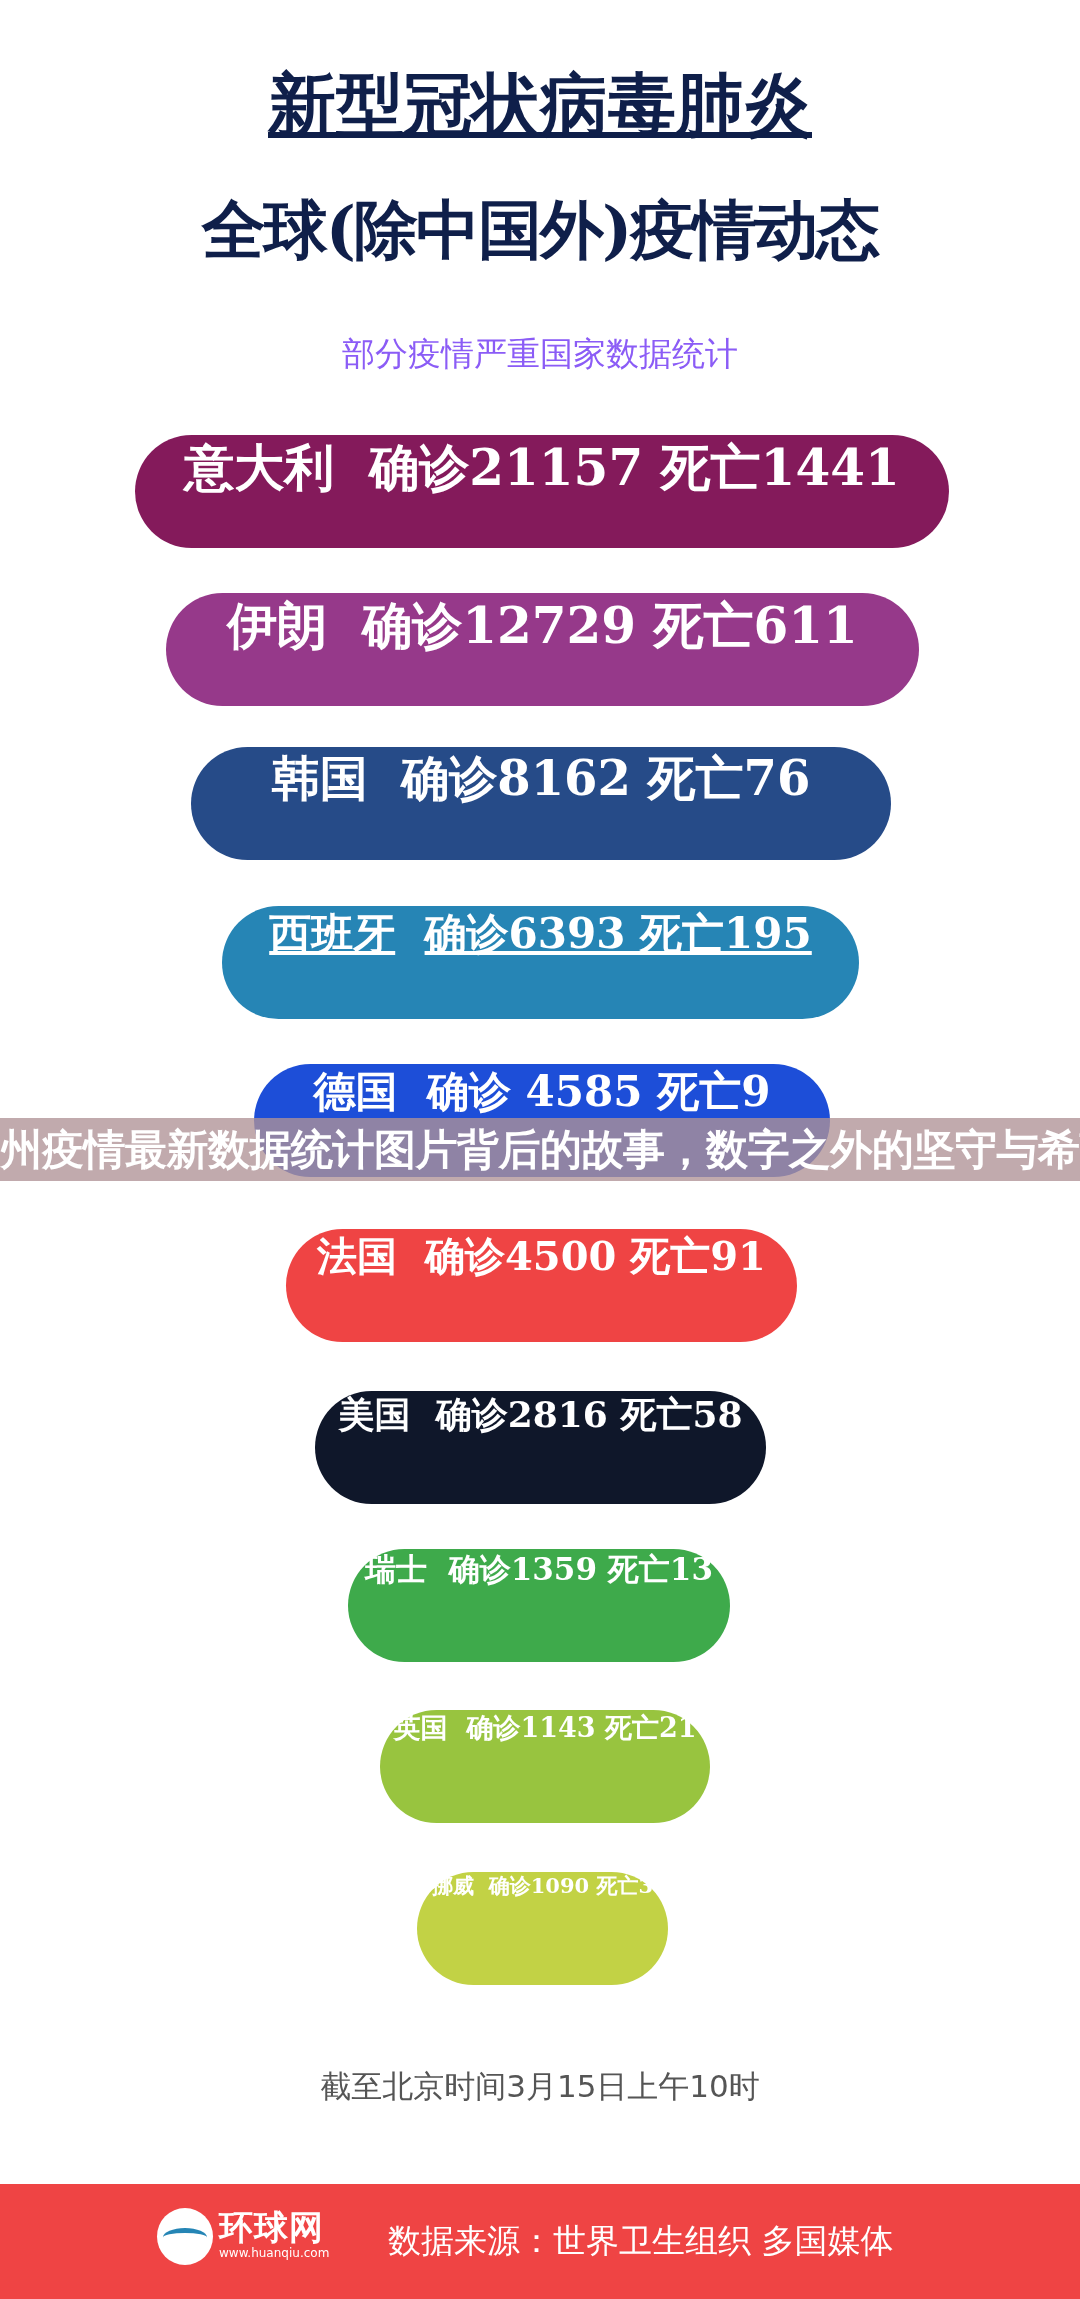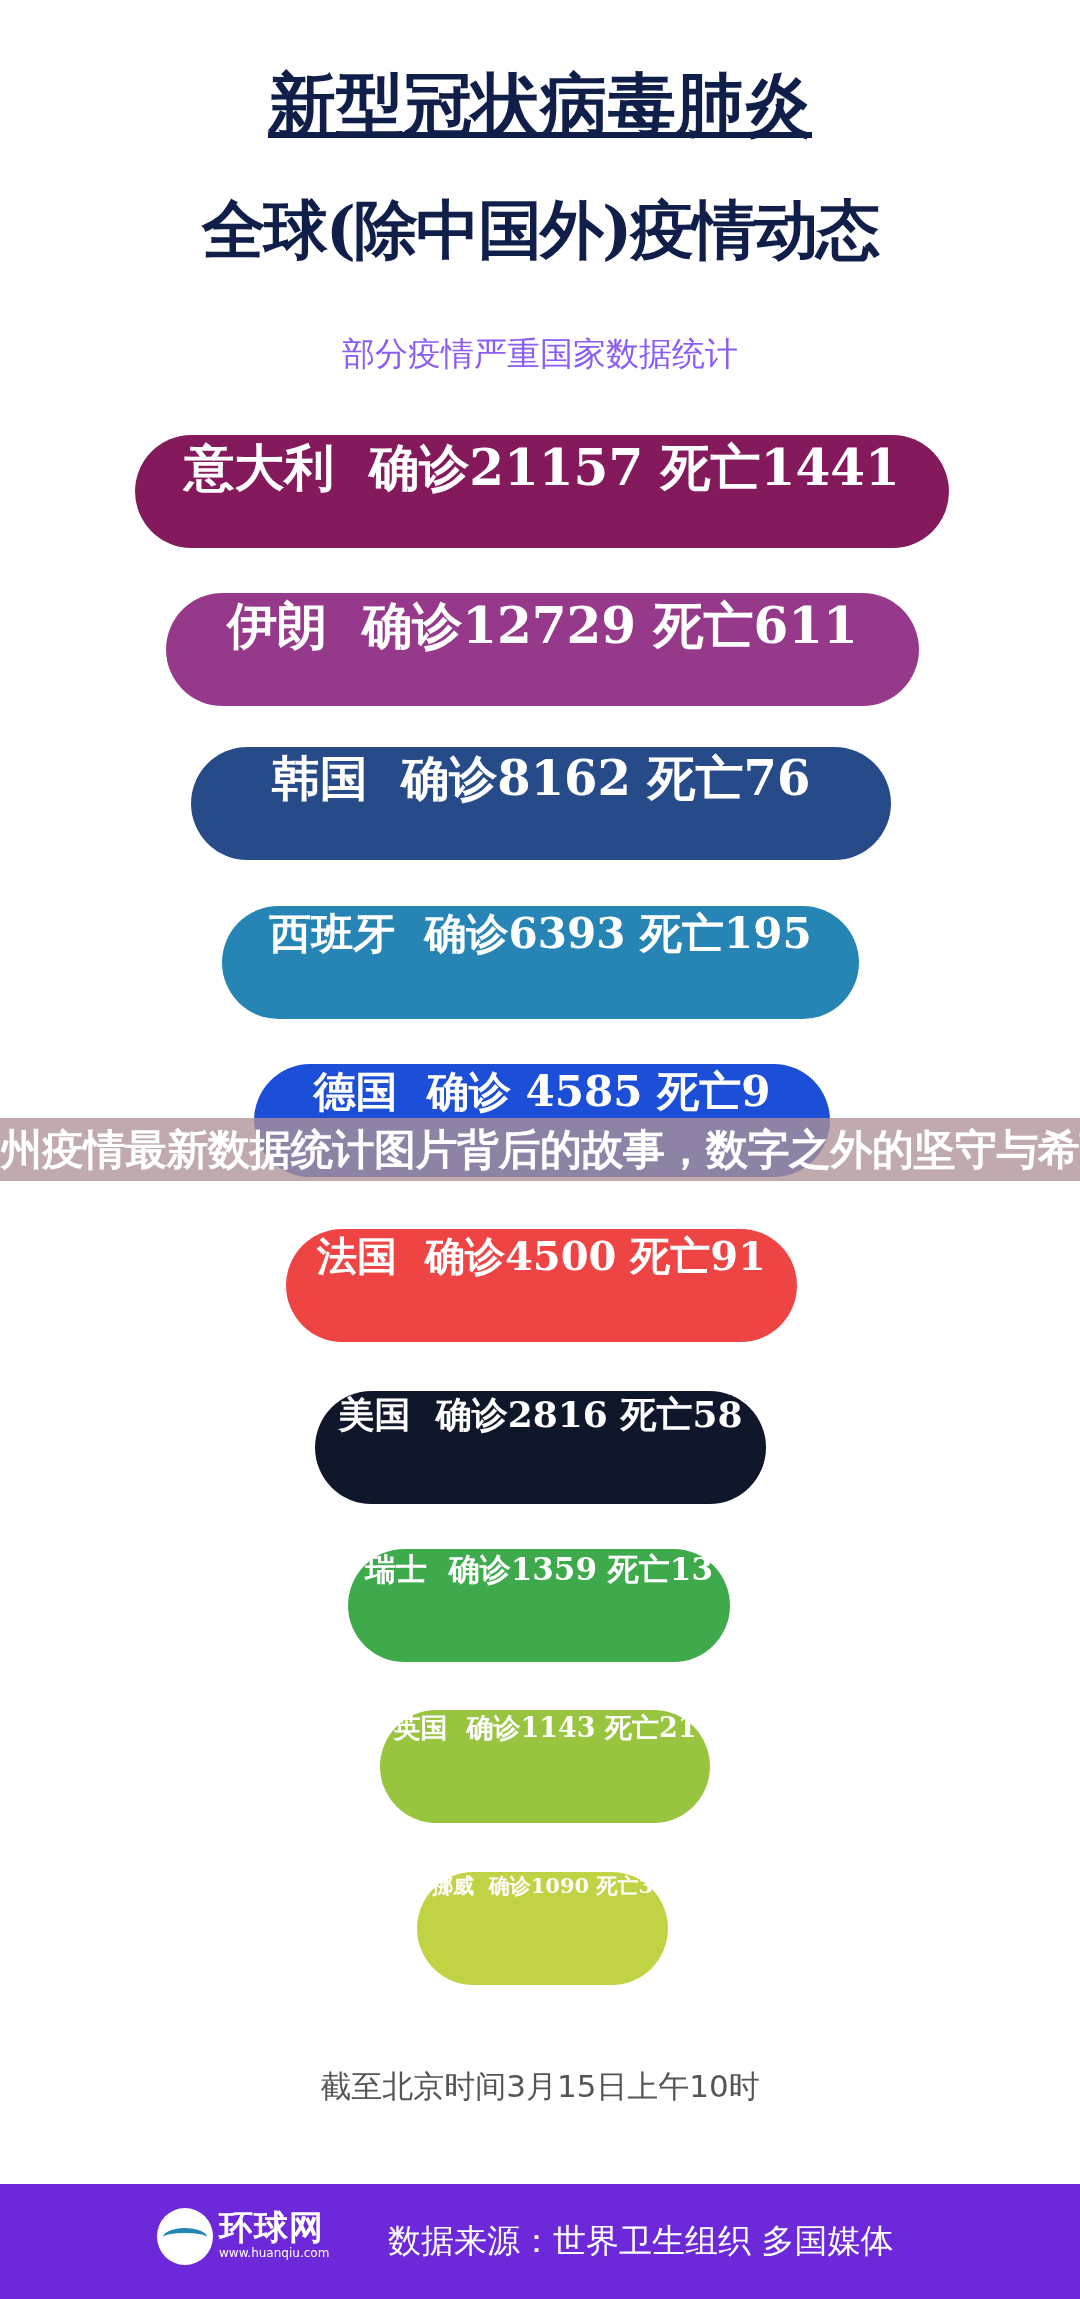--- a/index.html
+++ b/index.html
@@ -13,21 +13,21 @@
             font-size:33px;line-height:44px;font-family:"DejaVu Sans","Liberation Sans",sans-serif;}
   .pill{position:absolute;height:113px;border-radius:57px;display:flex;align-items:flex-start;justify-content:center;
         color:#ffffff;font-weight:bold;white-space:nowrap;font-family:"DejaVu Serif","Liberation Serif",serif;}
   .pill .country{margin-right:0.7em;}
   .banner{position:absolute;left:0;top:1118px;width:1080px;height:63px;background:rgba(176,146,150,0.78);
           display:flex;align-items:center;justify-content:center;}
   .banner span{color:#ffffff;font-weight:bold;font-size:42px;font-family:"DejaVu Sans","Liberation Sans",sans-serif;
                white-space:nowrap;letter-spacing:-0.5px;}
   .asof{position:absolute;top:2064px;left:0;width:1080px;text-align:center;color:#555555;font-size:31px;
         line-height:44px;font-family:"DejaVu Sans","Liberation Sans",sans-serif;}
-  .footer{position:absolute;left:0;top:2184px;width:1080px;height:115px;background:#6d28d9;}
+  .footer{position:absolute;left:0;top:2184px;width:1080px;height:115px;background:#ef4444;}
   .logo{position:absolute;left:157px;top:24px;display:flex;align-items:flex-start;}
   .logo-circle{width:56px;height:57px;border-radius:50%;background:#ffffff;position:relative;overflow:hidden;}
   .logo-circle:after{content:"";position:absolute;left:6px;top:20px;width:44px;height:14px;border-radius:50%;
         border-top:5px solid #2585b5;}
   .logo-text{margin-left:6px;color:#ffffff;display:flex;flex-direction:column;}
   .logo-name{font-size:34px;font-weight:bold;line-height:38px;font-family:"DejaVu Sans","Liberation Sans",sans-serif;letter-spacing:1px;}
   .logo-url{font-size:12px;line-height:14px;font-family:"DejaVu Sans","Liberation Sans",sans-serif;}
   .source{position:absolute;left:388px;top:35px;color:#ffffff;font-size:33px;line-height:44px;white-space:nowrap;
           font-family:"DejaVu Sans","Liberation Sans",sans-serif;}
 </style>
@@ -44,21 +44,21 @@
     <span>确诊21157 死亡1441</span>
   </div>
   <div class="pill" style="left:166px;top:593px;width:753px;background:#96398a;font-size:50px;">
     <span class="country">伊朗</span>
     <span>确诊12729 死亡611</span>
   </div>
   <div class="pill" style="left:191px;top:747px;width:700px;background:#264b88;font-size:48px;">
     <span class="country">韩国</span>
     <span>确诊8162 死亡76</span>
   </div>
-  <div class="pill" style="left:222px;top:906px;width:637px;background:#2685b5;font-size:42px;">
+  <div class="pill" style="left:222px;top:906px;width:637px;background:#2685b5;font-size:42px;text-decoration:underline;">
     <span class="country">西班牙</span>
     <span>确诊6393 死亡195</span>
   </div>
   <div class="pill" style="left:254px;top:1064px;width:576px;background:#1d4ed8;font-size:42px;">
     <span class="country">德国</span>
     <span>确诊 4585 死亡9</span>
   </div>
   <div class="pill" style="left:286px;top:1229px;width:511px;background:#ef4444;font-size:40px;">
     <span class="country">法国</span>
     <span>确诊4500 死亡91</span>

